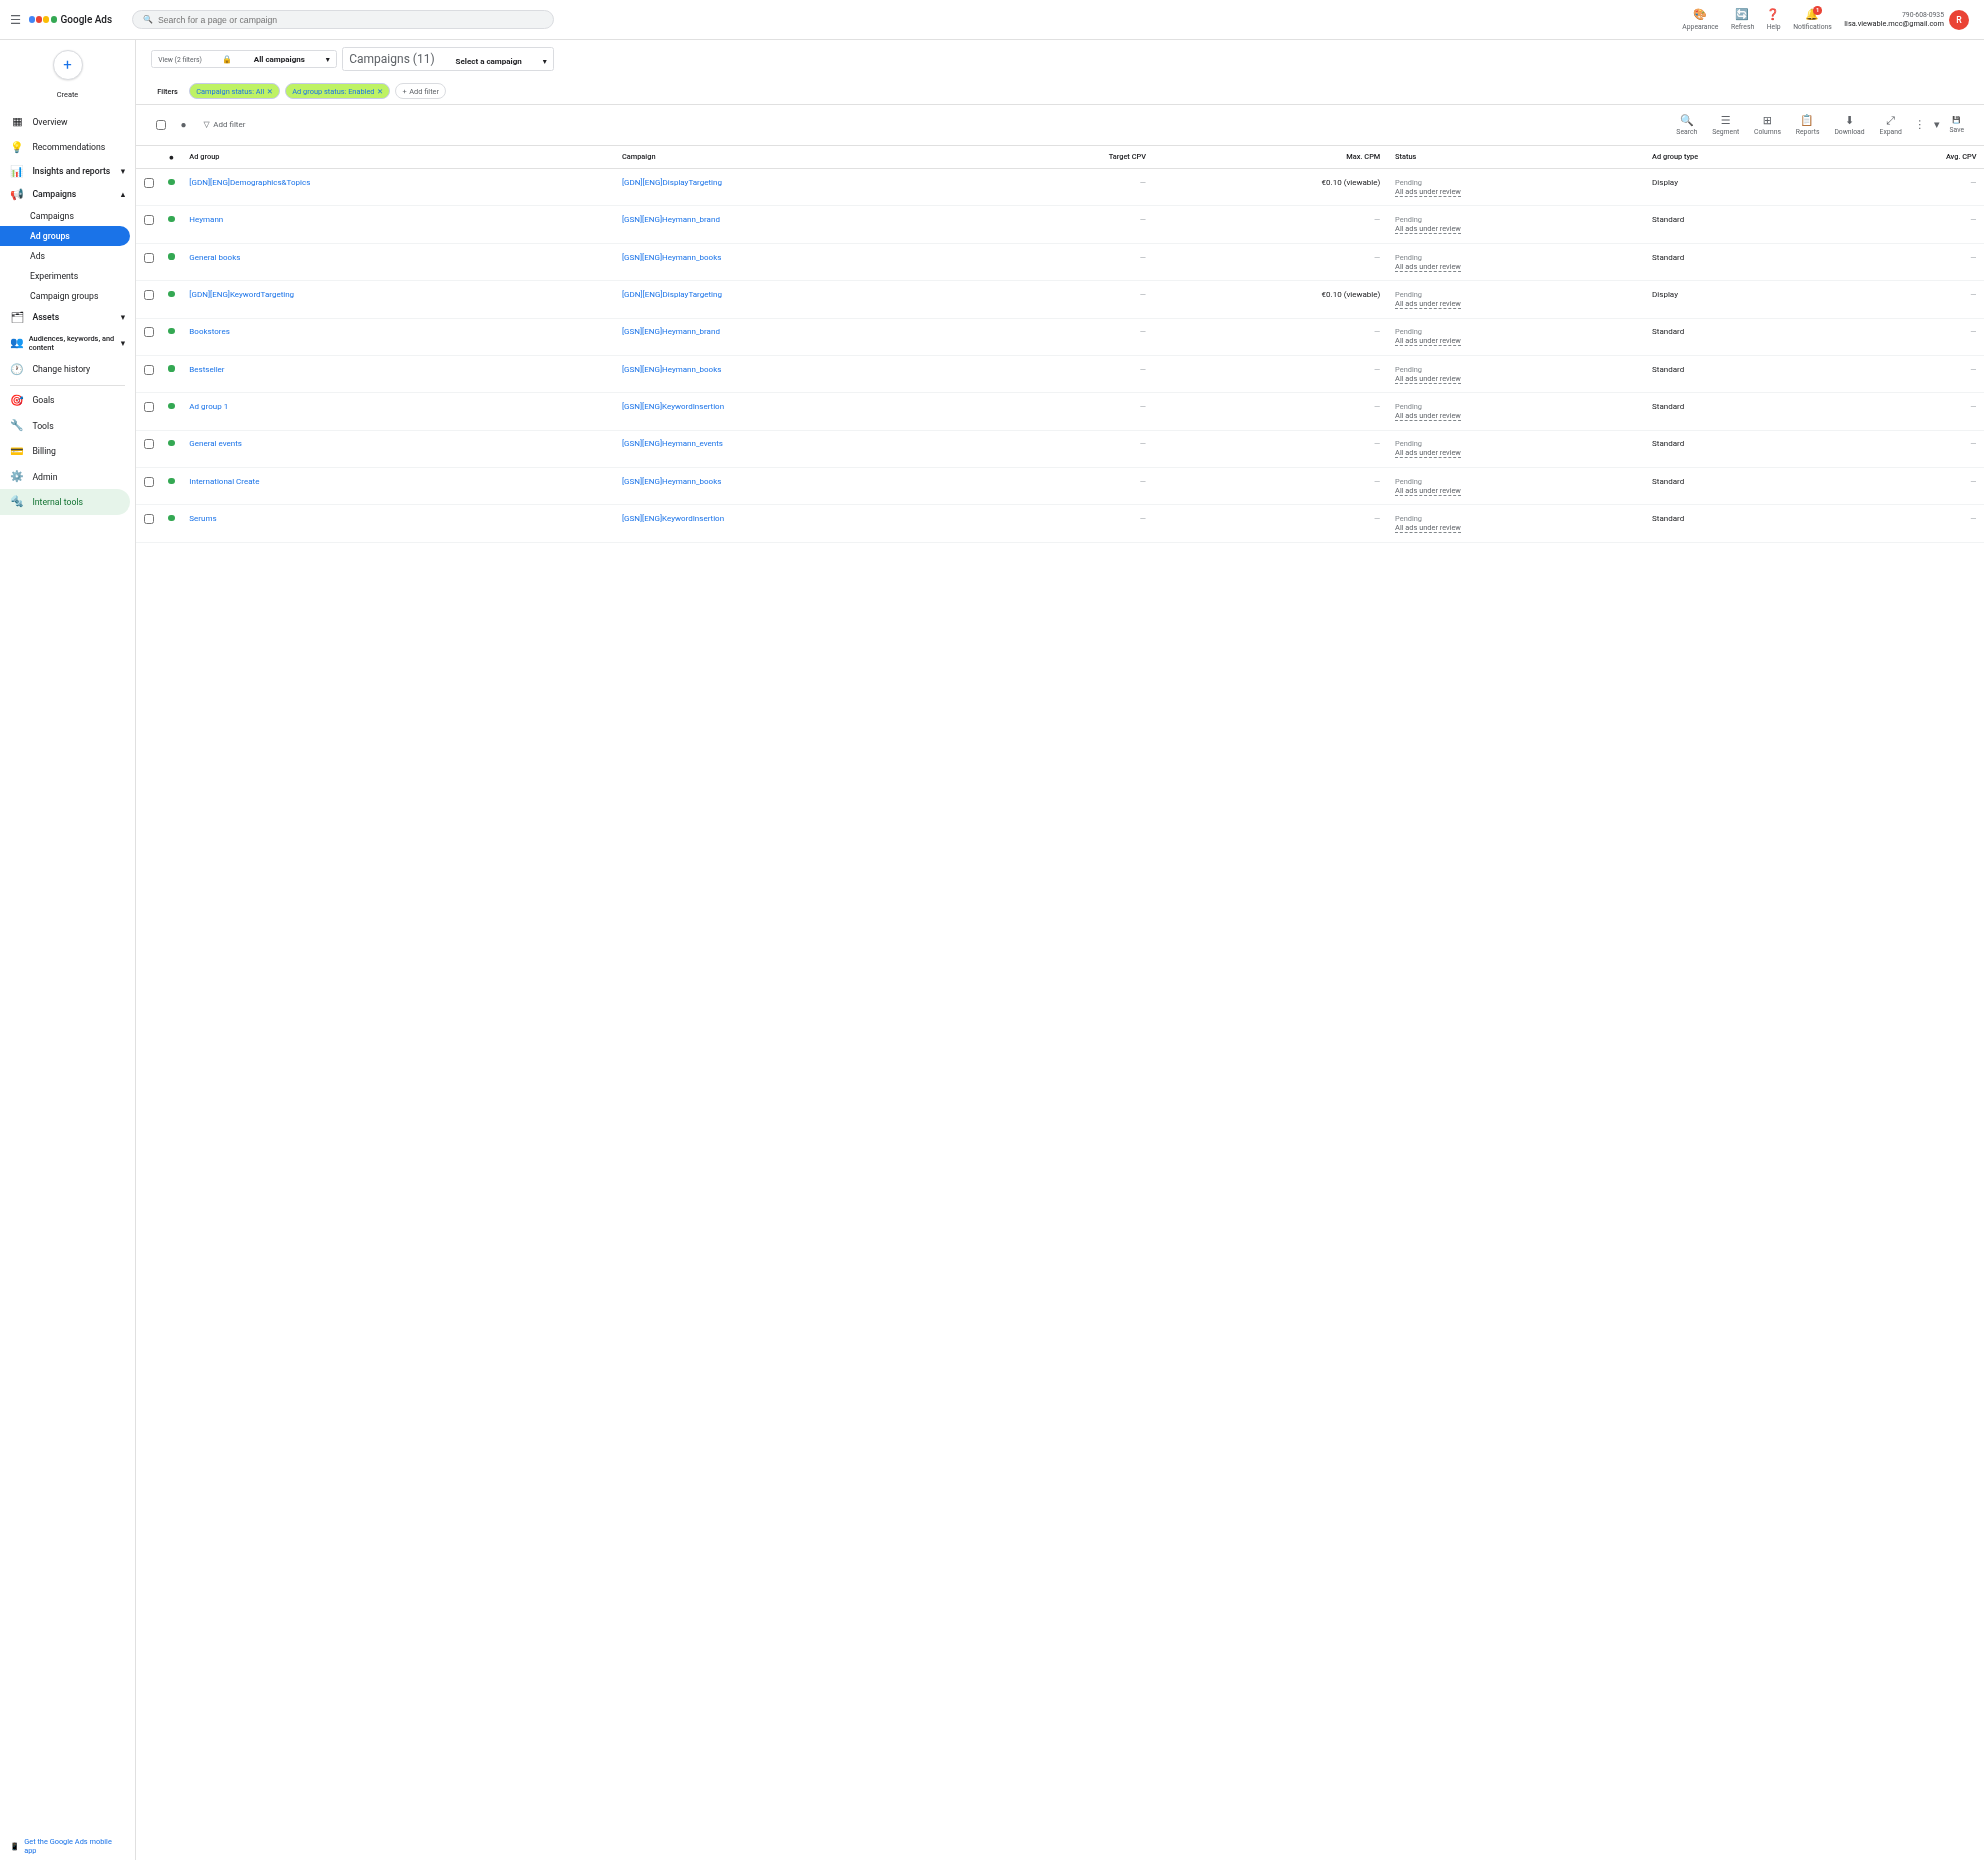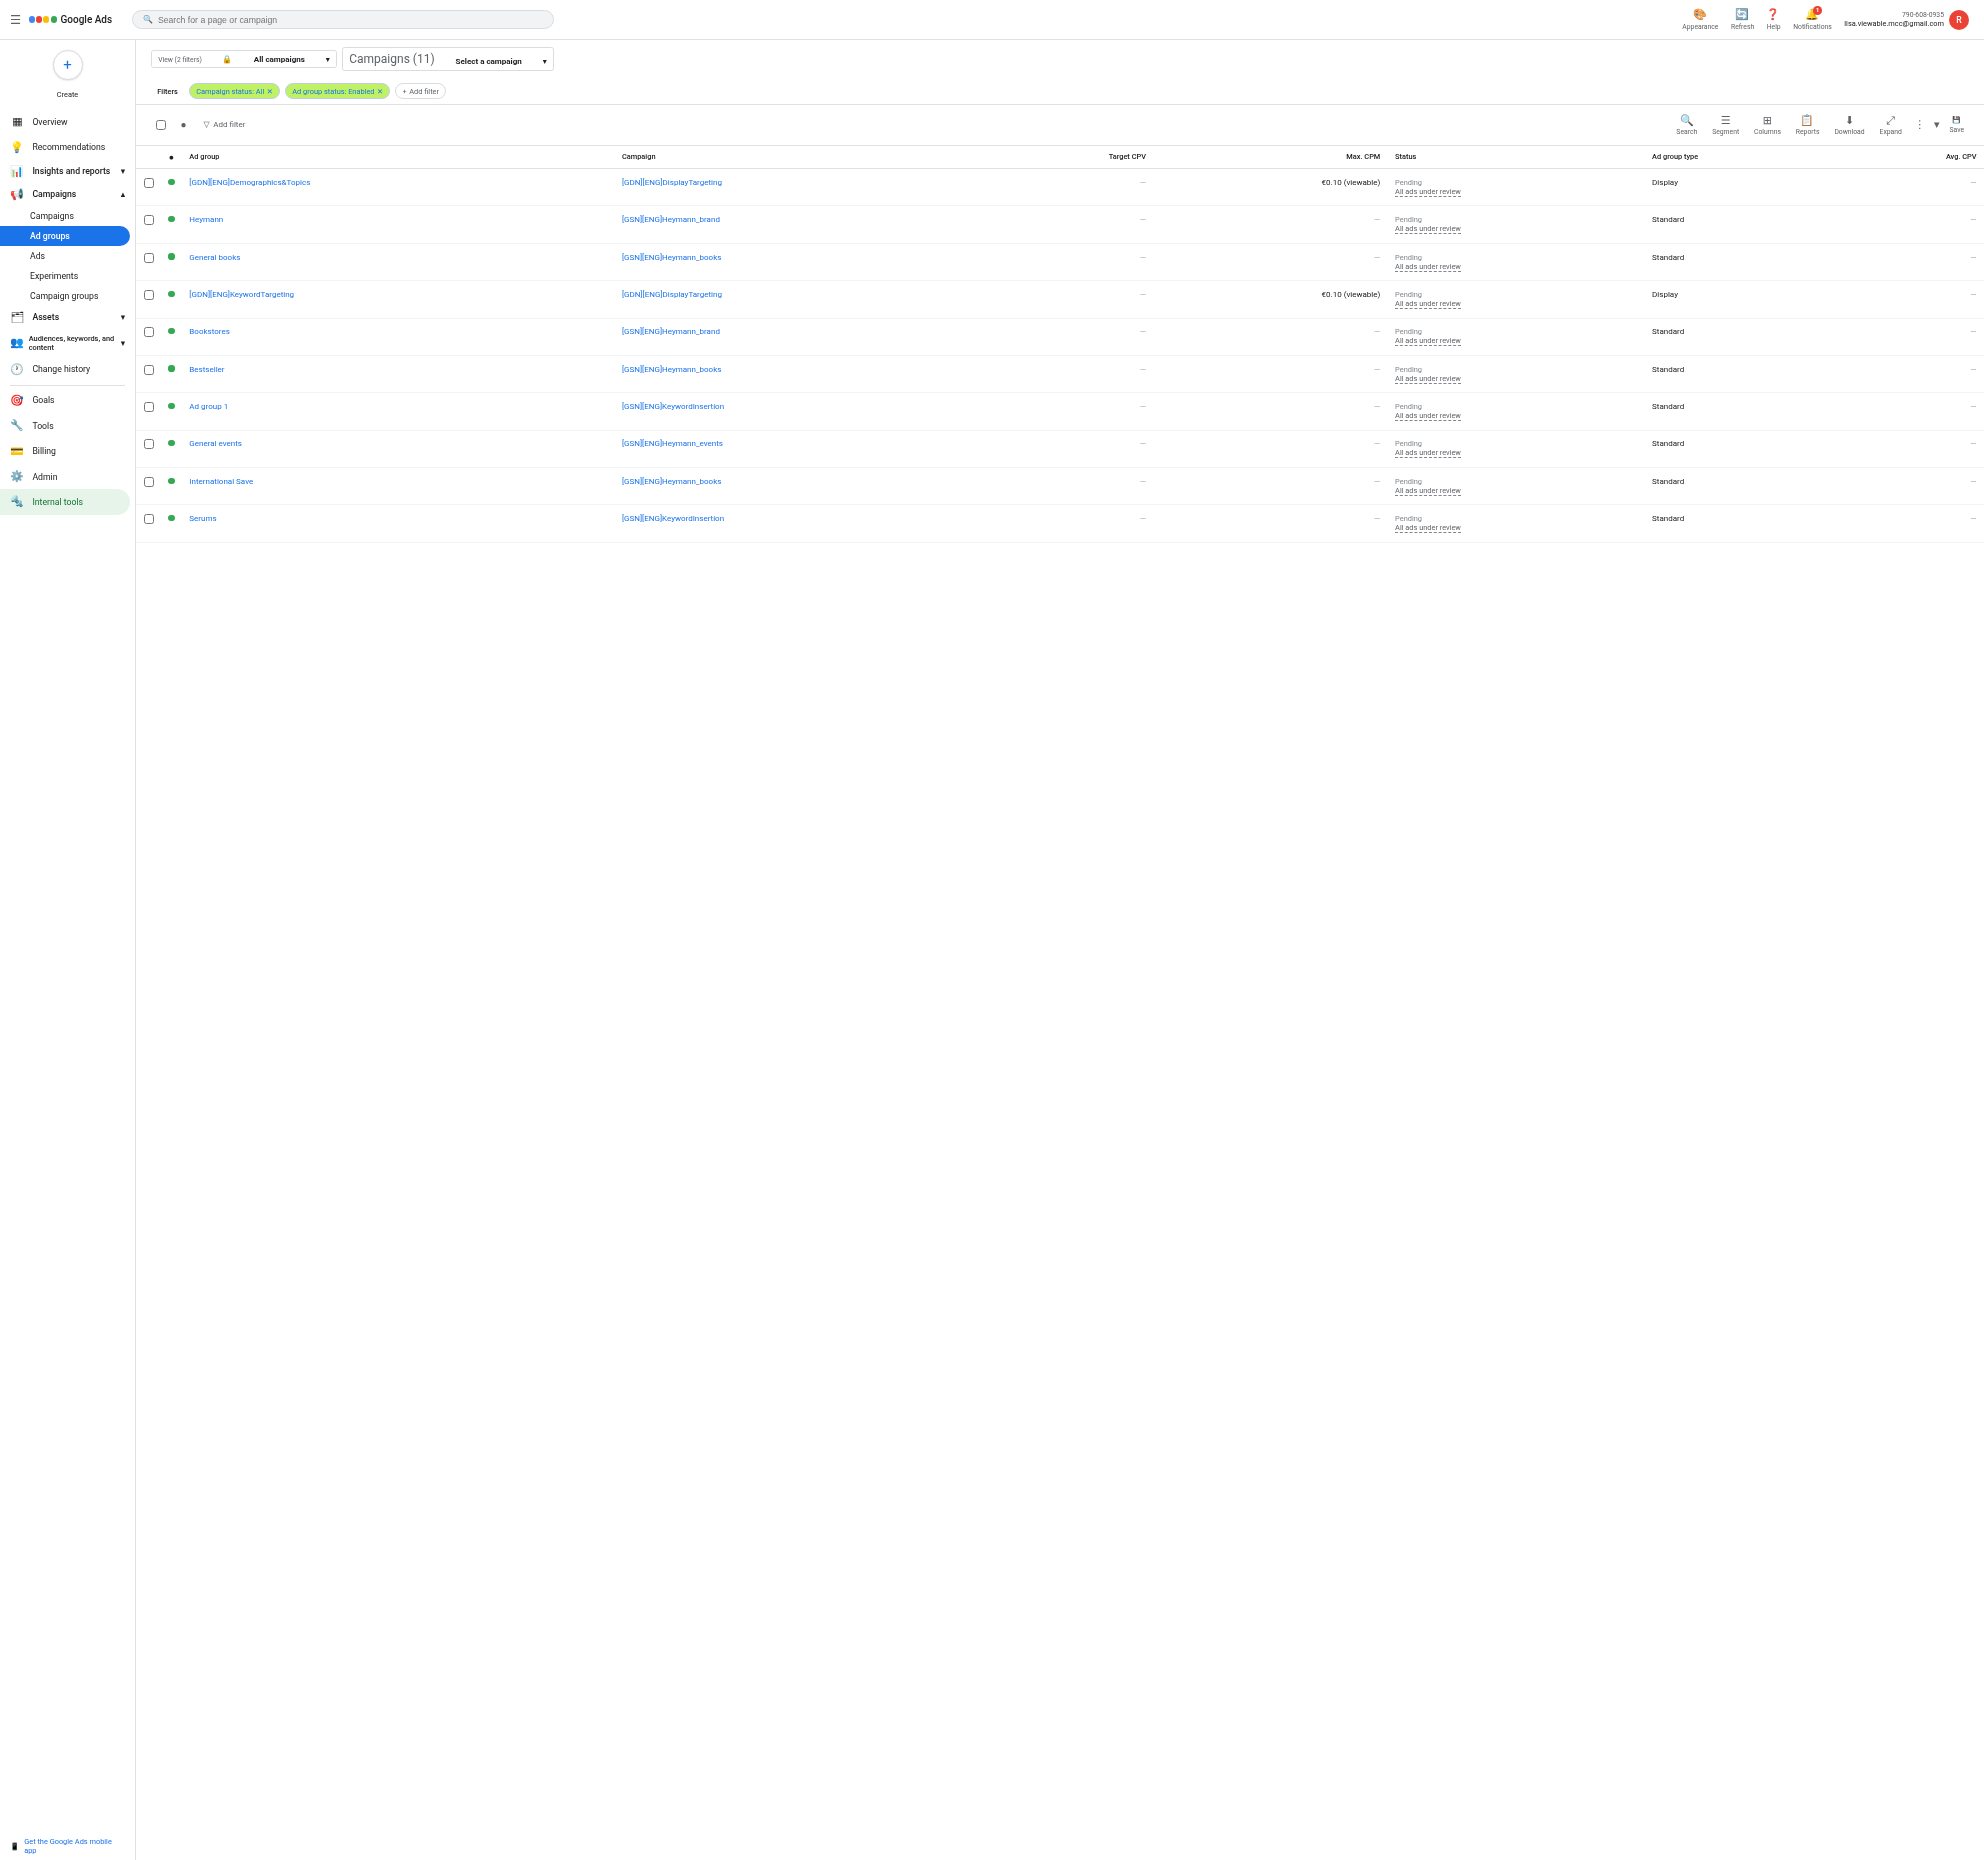--- a/index.html
+++ b/index.html
@@ -595,21 +595,21 @@
     </td>
   </tr>
             <tr>
     <td class="col-checkbox">
       <input type="checkbox" style="">
     </td>
     <td class="col-status-dot">
       <span class="status-dot enabled"></span>
     </td>
     <td>
-      <a class="ad-group-link">International Save</a>
+      <a class="ad-group-link">International Create</a>
     </td>
     <td>
       <a class="campaign-link">[GSN][ENG]Heymann_books</a>
     </td>
     <td class="col-right">
       <span class="dash">—</span>
     </td>
     <td class="col-right">
       <span style="color: #9aa0a6;">—</span>
     </td>

